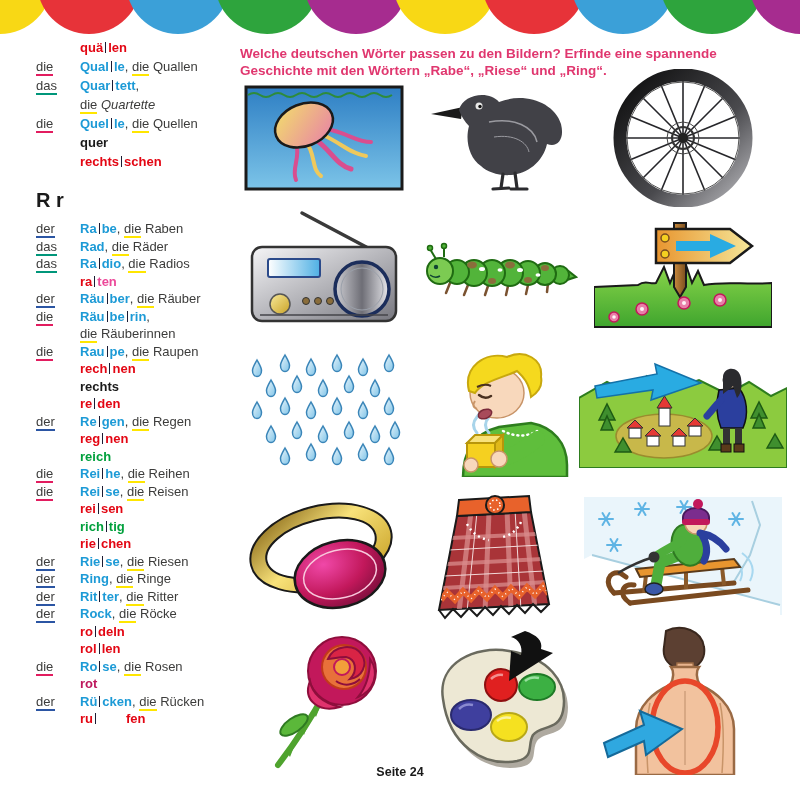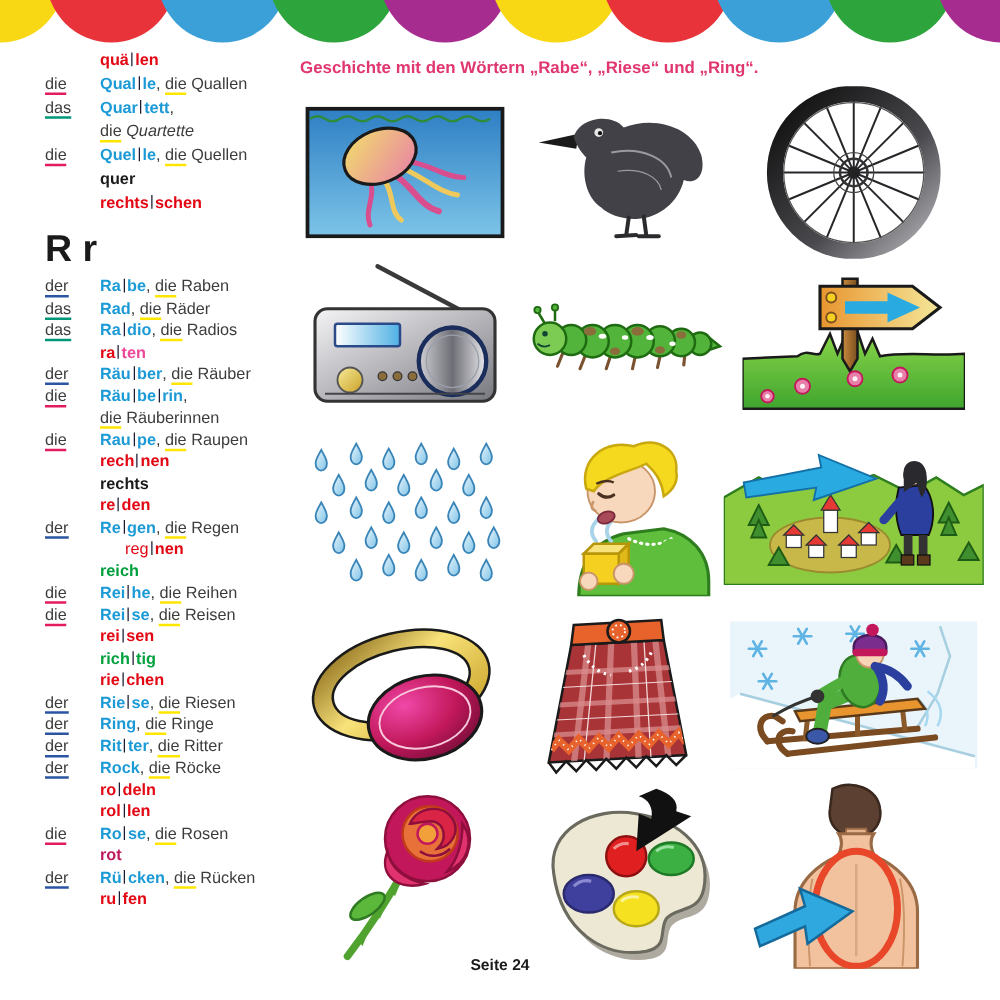--- a/index.html
+++ b/index.html
@@ -13,21 +13,21 @@
   
   .wordlist{position:absolute;left:36px;top:40px;width:212px;font-size:13px;color:#3C3C3B;}
   .wl-row{display:flex;align-items:baseline;}
   .q-list .wl-row{height:19px;}
   .r-list .wl-row{height:17.5px;}
   .wl-art{flex:0 0 44px;}
   .wl-w{flex:1;white-space:nowrap;}
   .ul{border-bottom:2.5px solid transparent;padding-bottom:0;}
   .bar{display:inline-block;width:0;height:11px;border-left:1.5px solid #1b1b33;
        margin:0 2px;vertical-align:-1px;}
-  .section-header{font-size:30px;font-weight:bold;color:#1a1a1a;margin:13px 0 7px 0;line-height:28px;}
+  .section-header{font-size:20px;font-weight:bold;color:#1a1a1a;margin:13px 0 7px 0;line-height:28px;}
   
   .illu-grid{position:absolute;left:238px;top:78px;width:550px;height:695px;
              display:grid;grid-template-columns:172px 168px 210px;
              grid-template-rows:120px 140px 148px 140px 147px;}
   .illu-cell{display:flex;align-items:center;justify-content:center;}
   
   .footer{position:absolute;left:0;top:765px;width:800px;text-align:center;
           font-weight:bold;font-size:12.5px;color:#1a1a1a;}
 </style>
 </head>
@@ -42,20 +42,21 @@
       <circle cx="267" cy="-18" r="52" fill="#2EA43D"></circle>
       <circle cx="356" cy="-18" r="52" fill="#A62C8F"></circle>
       <circle cx="445" cy="-18" r="52" fill="#F8D815"></circle>
       <circle cx="534" cy="-18" r="52" fill="#E73339"></circle>
       <circle cx="623" cy="-18" r="52" fill="#3BA0D8"></circle>
       <circle cx="712" cy="-18" r="52" fill="#2EA43D"></circle>
       <circle cx="801" cy="-18" r="52" fill="#A62C8F"></circle>
     </svg>
 
   <div class="instruction" style="color: rgb(224, 55, 111);">
+    <div>Welche deutschen Wörter passen zu den Bildern? Erfinde eine spannende</div>
     <div>Geschichte mit den Wörtern „Rabe“, „Riese“ und „Ring“.</div>
   </div>
 
   <div class="wordlist">
     <div id="q-list" class="q-list">
         <div class="wl-row">
           <span class="wl-art"></span>
           <span class="wl-w"><span style="color: rgb(227, 6, 19); font-weight: 700;">quä</span><span class="bar"></span><span style="color: rgb(227, 6, 19); font-weight: 700;">len</span></span>
         </div>
         <div class="wl-row">
@@ -128,21 +129,21 @@
         <div class="wl-row">
           <span class="wl-art"></span>
           <span class="wl-w"><span style="color: rgb(227, 6, 19); font-weight: 700;">re</span><span class="bar"></span><span style="color: rgb(227, 6, 19); font-weight: 700;">den</span></span>
         </div>
         <div class="wl-row">
           <span class="wl-art"><span class="ul" style="border-bottom-color: rgb(43, 85, 163);">der</span></span>
           <span class="wl-w"><span style="color: rgb(28, 154, 214); font-weight: 700;">Re</span><span class="bar"></span><span style="color: rgb(28, 154, 214); font-weight: 700;">gen</span><span style="color: rgb(60, 60, 59); font-weight: 400;">, </span><span class="ul" style="color: rgb(60, 60, 59); font-weight: 400; border-bottom-color: rgb(255, 230, 0);">die</span><span style="color: rgb(60, 60, 59); font-weight: 400;"> Regen</span></span>
         </div>
         <div class="wl-row">
           <span class="wl-art"></span>
-          <span class="wl-w"><span style="color: rgb(227, 6, 19); font-weight: 400; margin-left: 20px;">reg</span><span class="bar"></span><span style="color: rgb(227, 6, 19); font-weight: 700;">nen</span></span>
+          <span class="wl-w"><span style="color: rgb(227, 6, 19); font-weight: 700;">reg</span><span class="bar"></span><span style="color: rgb(227, 6, 19); font-weight: 700;">nen</span></span>
         </div>
         <div class="wl-row">
           <span class="wl-art"></span>
           <span class="wl-w"><span style="color: rgb(0, 160, 60); font-weight: 700;">reich</span></span>
         </div>
         <div class="wl-row">
           <span class="wl-art"><span class="ul" style="border-bottom-color: rgb(226, 28, 95);">die</span></span>
           <span class="wl-w"><span style="color: rgb(28, 154, 214); font-weight: 700;">Rei</span><span class="bar"></span><span style="color: rgb(28, 154, 214); font-weight: 700;">he</span><span style="color: rgb(60, 60, 59); font-weight: 400;">, </span><span class="ul" style="color: rgb(60, 60, 59); font-weight: 400; border-bottom-color: rgb(255, 230, 0);">die</span><span style="color: rgb(60, 60, 59); font-weight: 400;"> Reihen</span></span>
         </div>
         <div class="wl-row">
@@ -192,21 +193,21 @@
         <div class="wl-row">
           <span class="wl-art"></span>
           <span class="wl-w"><span style="color: #be185d; font-weight: 700;">rot</span></span>
         </div>
         <div class="wl-row">
           <span class="wl-art"><span class="ul" style="border-bottom-color: rgb(43, 85, 163);">der</span></span>
           <span class="wl-w"><span style="color: rgb(28, 154, 214); font-weight: 700;">Rü</span><span class="bar"></span><span style="color: rgb(28, 154, 214); font-weight: 700;">cken</span><span style="color: rgb(60, 60, 59); font-weight: 400;">, </span><span class="ul" style="color: rgb(60, 60, 59); font-weight: 400; border-bottom-color: rgb(255, 230, 0);">die</span><span style="color: rgb(60, 60, 59); font-weight: 400;"> Rücken</span></span>
         </div>
         <div class="wl-row">
           <span class="wl-art"></span>
-          <span class="wl-w"><span style="color: rgb(227, 6, 19); font-weight: 700;">ru</span><span class="bar"></span><span style="color: rgb(227, 6, 19); font-weight: 700;">fen</span></span>
+          <span class="wl-w"><span style="color: rgb(227, 6, 19); font-weight: 700;">ru</span><span class="bar"></span><span style="color: rgb(227, 6, 19); font-weight: 700; margin-left: 28px;">fen</span></span>
         </div>
       </div>
   </div>
 
   <div class="illu-grid">
 
     <div class="illu-cell">
       <svg width="160" height="106" viewBox="0 0 160 106">
         <defs>
           <linearGradient id="wtr" x1="0" y1="0" x2="0" y2="1">

